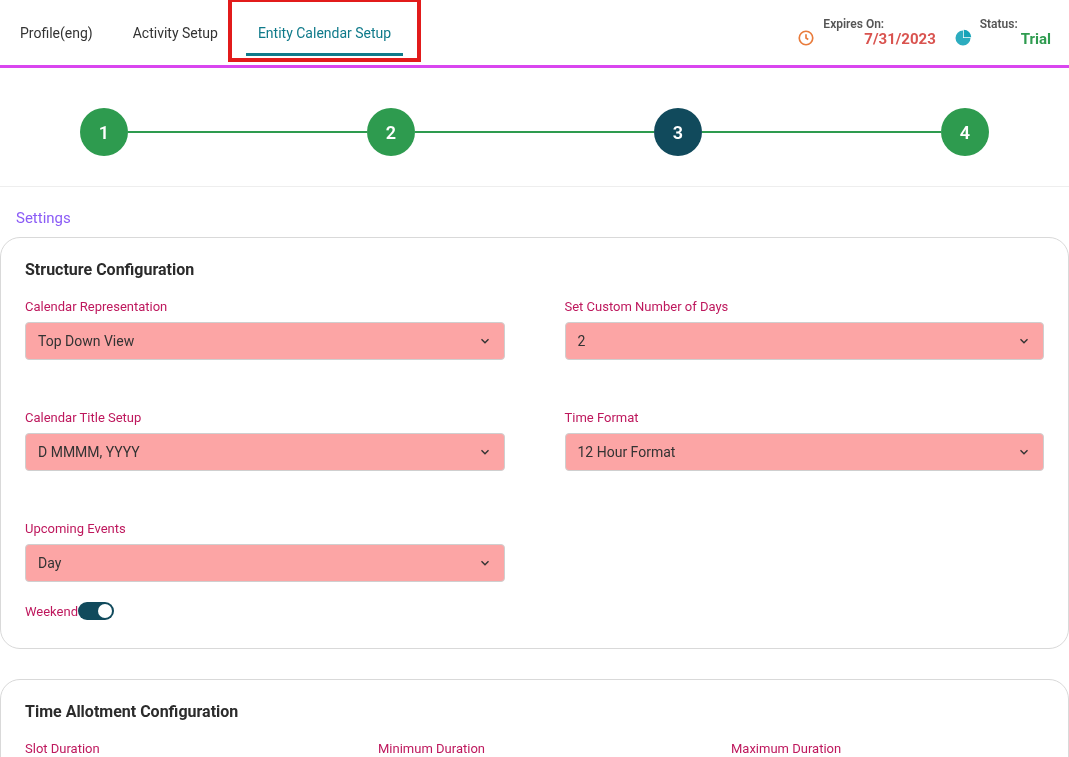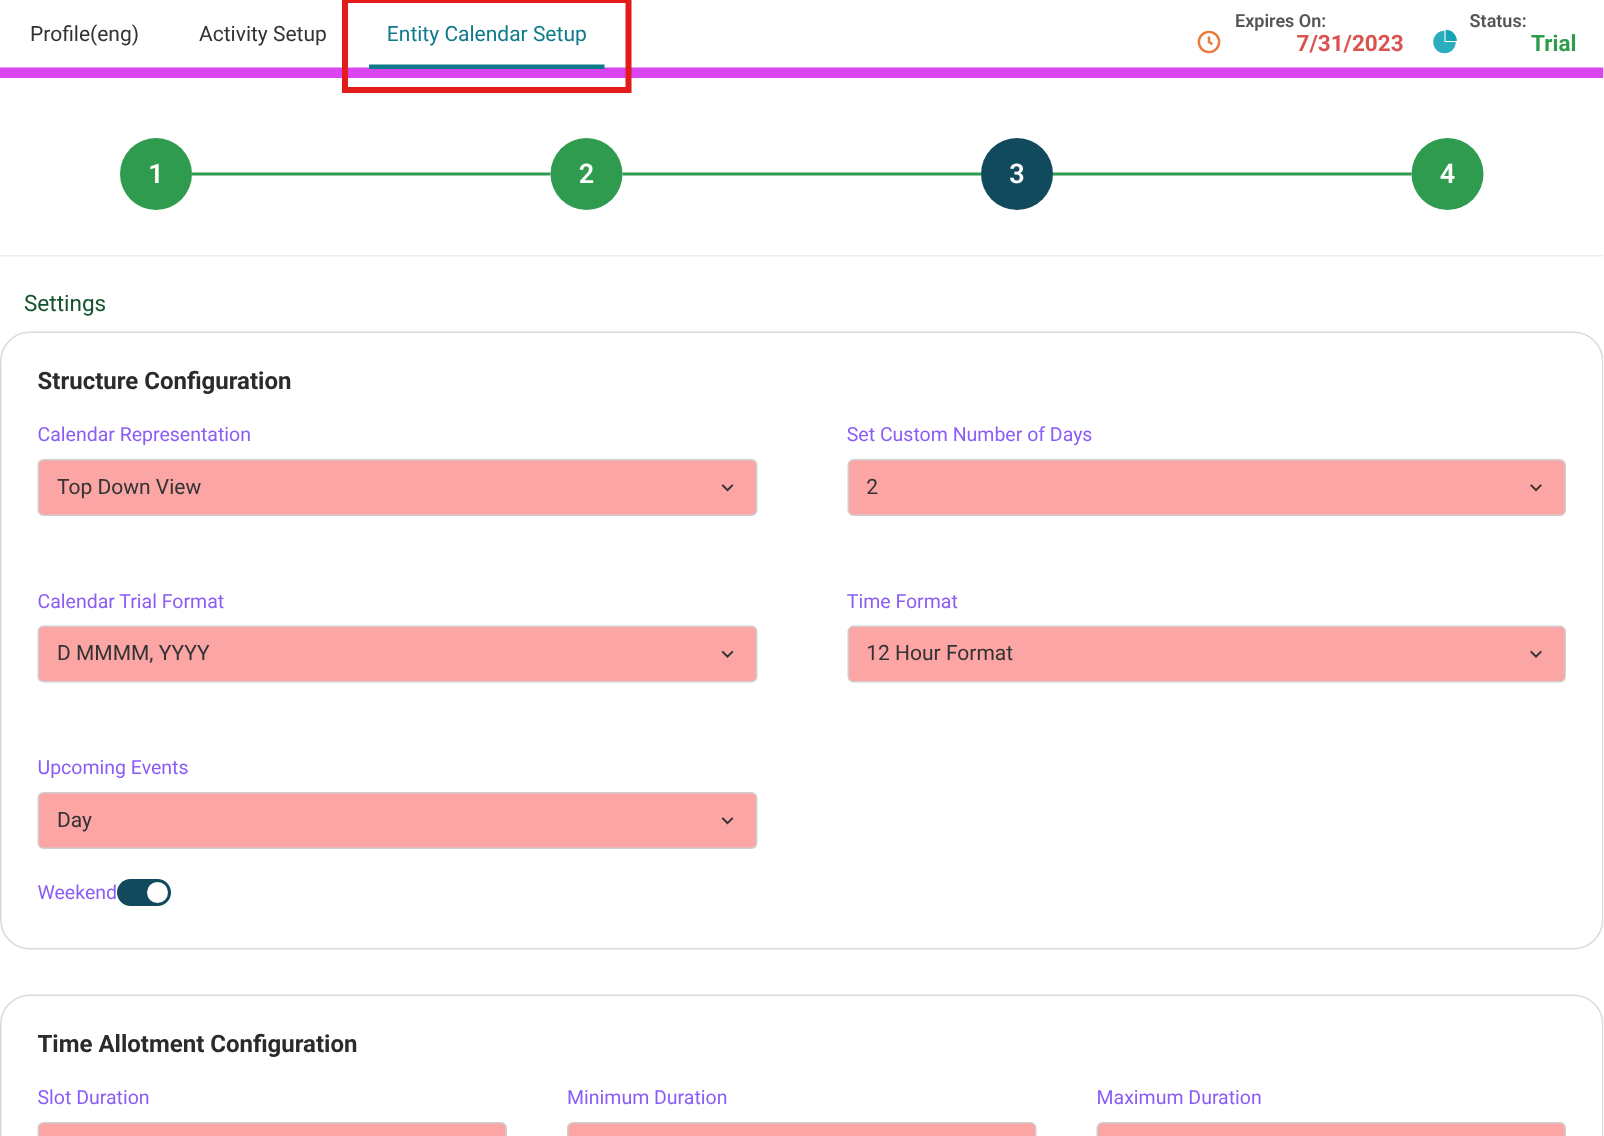--- a/index.html
+++ b/index.html
@@ -8,22 +8,22 @@
     background: #fff;
     color: #333;
     width: 1069px;
     padding: 0;
   }
 
   
   .topbar {
     display: flex;
     align-items: center;
-    height: 52px;
-    border-bottom: 7px solid #d946ef;
+    height: 68px;
+    border-bottom: 3px solid #d946ef;
     padding: 0;
     position: relative;
   }
   .tab {
     padding: 0 20px;
     height: 55px;
     display: flex;
     align-items: center;
     font-size: 14px;
     color: #333;
@@ -104,23 +104,24 @@
   .step-circle.green { background: #2e9b4f; }
   .step-circle.dark  { background: #114a5c; }
   .step-line {
     flex: 1;
     height: 2px;
     background: #2e9b4f;
   }
 
   
   .settings-h {
-    padding: 22px 0 10px 16px;
+    padding: 22px 0 10px 0;
     font-size: 15px;
-    color: #14532d;
+    color: #8b5cf6;
+    margin-left: 16px;
   }
 
   
   .card {
     border: 1px solid #d9d9d9;
     border-radius: 20px;
     padding: 22px 24px 28px 24px;
     margin-bottom: 30px;
   }
   .card-title {
@@ -136,21 +137,21 @@
     gap: 50px 60px;
   }
   .row3 {
     display: grid;
     grid-template-columns: 1fr 1fr 1fr;
     gap: 40px;
   }
 
   .field-label {
     font-size: 13px;
-    color: #8b5cf6;
+    color: #be185d;
     margin-bottom: 8px;
   }
   .select {
     width: 100%;
     height: 38px;
     border: 1px solid #cfcfcf;
     border-radius: 4px;
     display: flex;
     align-items: center;
     justify-content: space-between;
@@ -274,21 +275,21 @@
         <span>2</span>
         <span>
             <svg class="chev" viewBox="0 0 24 24" fill="none" stroke="#333" stroke-width="2.4">
               <path d="M6 9l6 6 6-6"></path>
             </svg>
           </span>
       </div>
     </div>
 
     <div>
-      <div class="field-label">Calendar Trial Format</div>
+      <div class="field-label">Calendar Title Setup</div>
       <div class="select">
         <span>D MMMM, YYYY</span>
         <span>
             <svg class="chev" viewBox="0 0 24 24" fill="none" stroke="#333" stroke-width="2.4">
               <path d="M6 9l6 6 6-6"></path>
             </svg>
           </span>
       </div>
     </div>
 

